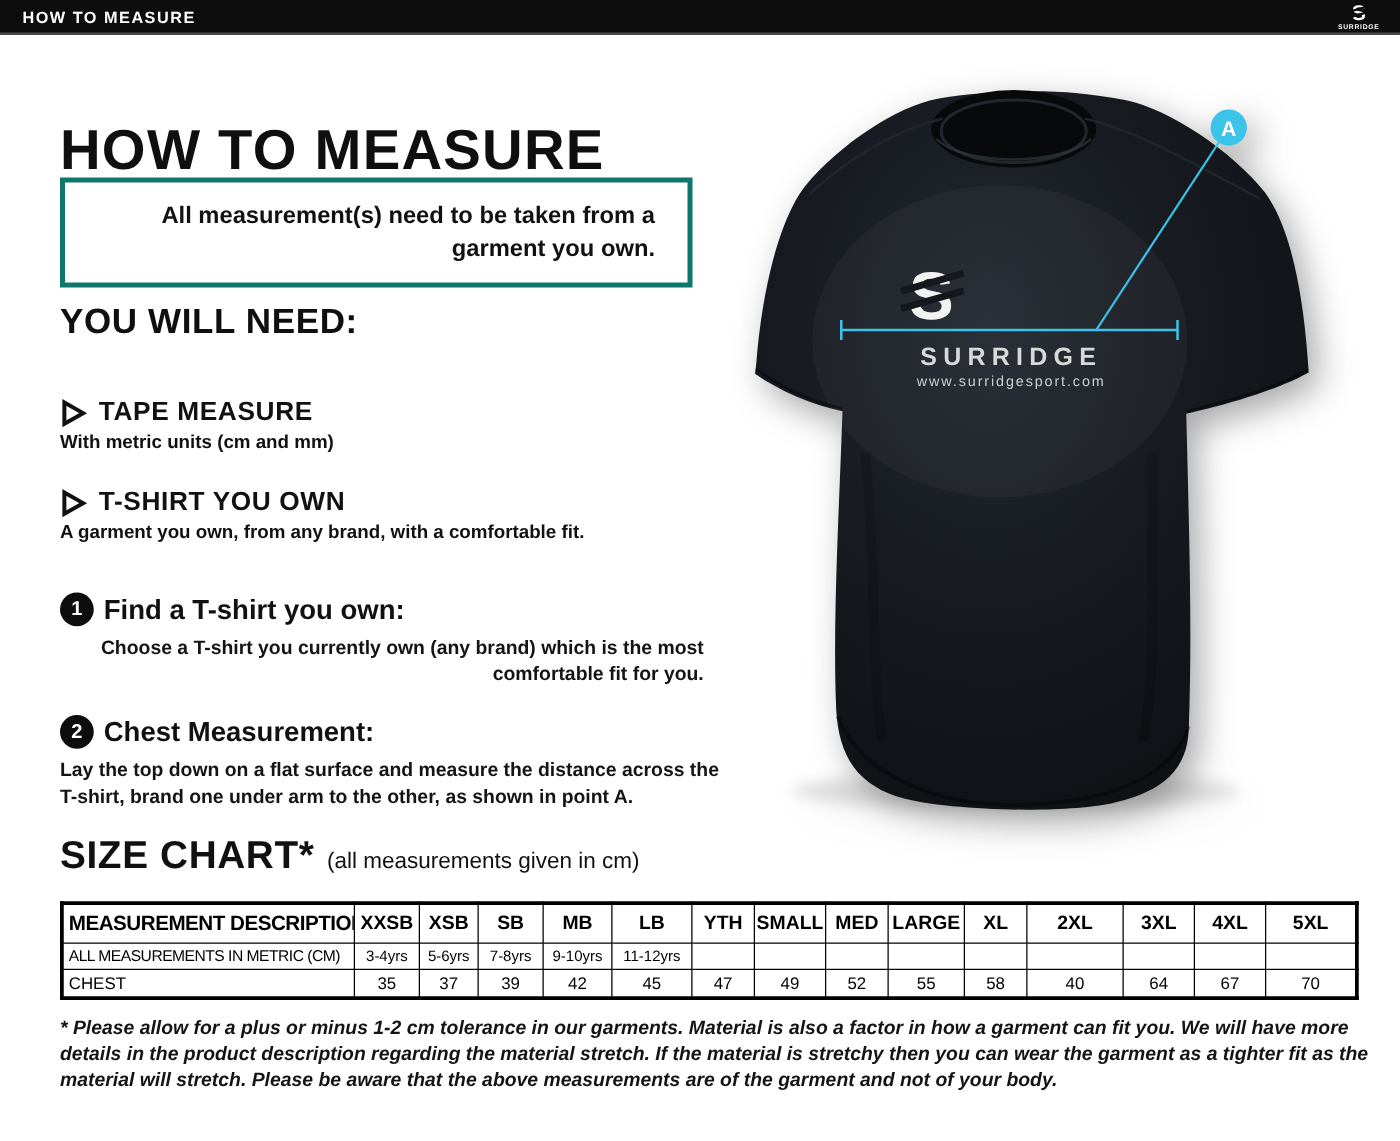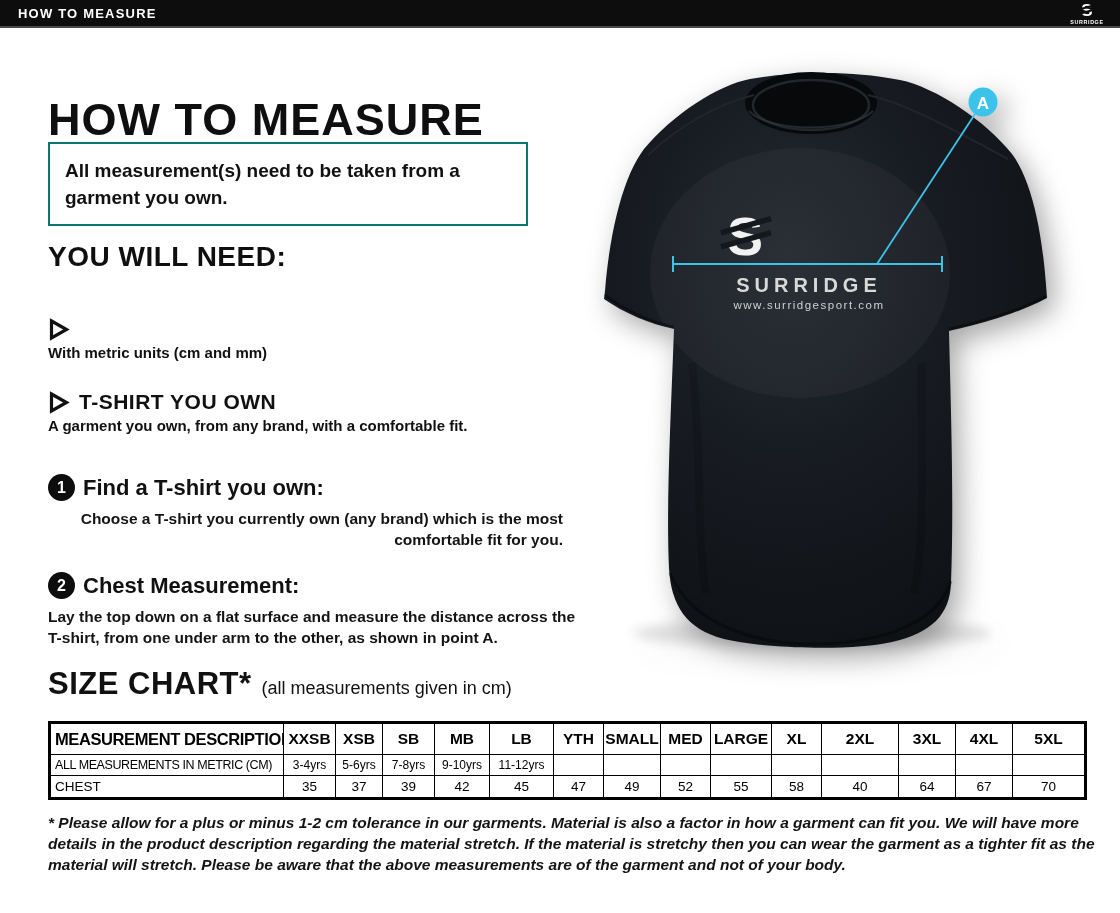--- a/index.html
+++ b/index.html
@@ -15,22 +15,22 @@
   }
   .topbar-title{color:#fff;font-size:13px;font-weight:bold;letter-spacing:1.2px;padding-left:18px;}
   .topbar-logo{padding-right:10px;display:flex;align-items:center;}
   
   .page-title{
     position:absolute;left:48px;top:64px;font-size:45px;font-weight:bold;
     letter-spacing:1px;color:#0f0f0f;white-space:nowrap;
   }
   .notice-box{
     position:absolute;left:48px;top:142px;width:446px;
-    border:2px solid #0f766e;padding:13px 15px;
-    font-size:19px;font-weight:bold;line-height:27px;color:#111;
+    border:4px solid #0f766e;padding:13px 26px;
+    font-size:19px;font-weight:bold;line-height:27px;color:#111;text-align:right;
   }
   .need-heading{
     position:absolute;left:48px;top:241px;font-size:28px;font-weight:bold;
     letter-spacing:0.5px;color:#0f0f0f;white-space:nowrap;
   }
   .need-item{position:absolute;left:48px;}
   .need-item-1{top:318px;}
   .need-item-2{top:390px;}
   .need-row{display:flex;align-items:center;gap:9px;}
   .need-title{font-size:21px;font-weight:bold;letter-spacing:0.5px;white-space:nowrap;}
@@ -98,20 +98,21 @@
   <span>All measurement(s) need to be taken from a garment you own.</span>
 </div>
 
 <div class="need-heading">YOU WILL NEED:</div>
 
 <div class="need-item need-item-1">
   <div class="need-row">
     <svg class="tri-icon" width="22" height="23" viewBox="0 0 22 23">
       <polygon points="3.5,3 18.5,11.5 3.5,20" fill="#ffffff" stroke="#111111" stroke-width="3.2"></polygon>
     </svg>
+    <span class="need-title">TAPE MEASURE</span>
   </div>
   <div class="need-desc">With metric units (cm and mm)</div>
 </div>
 
 <div class="need-item need-item-2">
   <div class="need-row">
     <svg class="tri-icon" width="22" height="23" viewBox="0 0 22 23">
       <polygon points="3.5,3 18.5,11.5 3.5,20" fill="#ffffff" stroke="#111111" stroke-width="3.2"></polygon>
     </svg>
     <span class="need-title">T-SHIRT YOU OWN</span>
@@ -125,21 +126,21 @@
     <span class="step-title">Find a T-shirt you own:</span>
   </div>
   <div class="step-desc">Choose a T-shirt you currently own (any brand) which is the most comfortable fit for you.</div>
 </div>
 
 <div class="step step-2">
   <div class="step-row">
     <span class="step-num">2</span>
     <span class="step-title">Chest Measurement:</span>
   </div>
-  <div class="step-desc">Lay the top down on a flat surface and measure the distance across the T-shirt, from one under arm to the other, as shown in point A.</div>
+  <div class="step-desc">Lay the top down on a flat surface and measure the distance across the T-shirt, brand one under arm to the other, as shown in point A.</div>
 </div>
 
 <div class="sizechart-heading">
   <span class="big">SIZE CHART*</span>
   <span class="small">(all measurements given in cm)</span>
 </div>
 
 <table class="size-table">
   <colgroup>
     <col style="width:234px">

